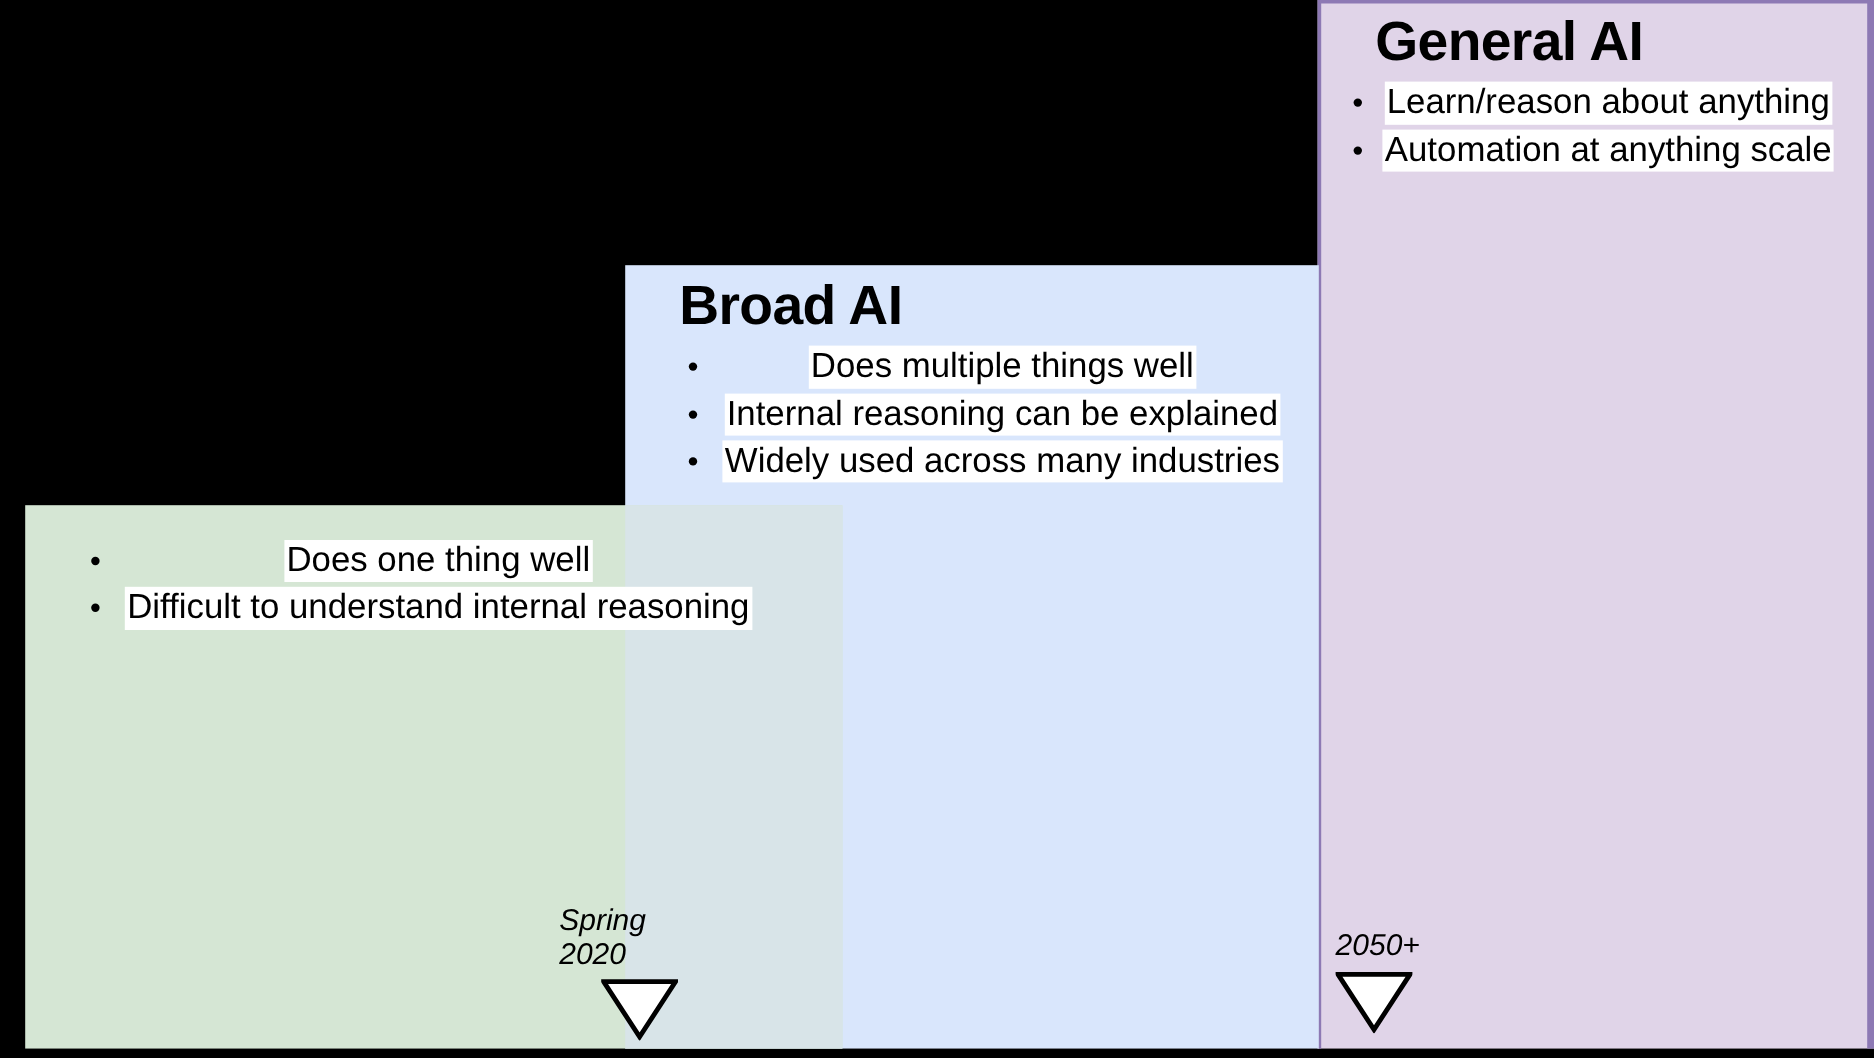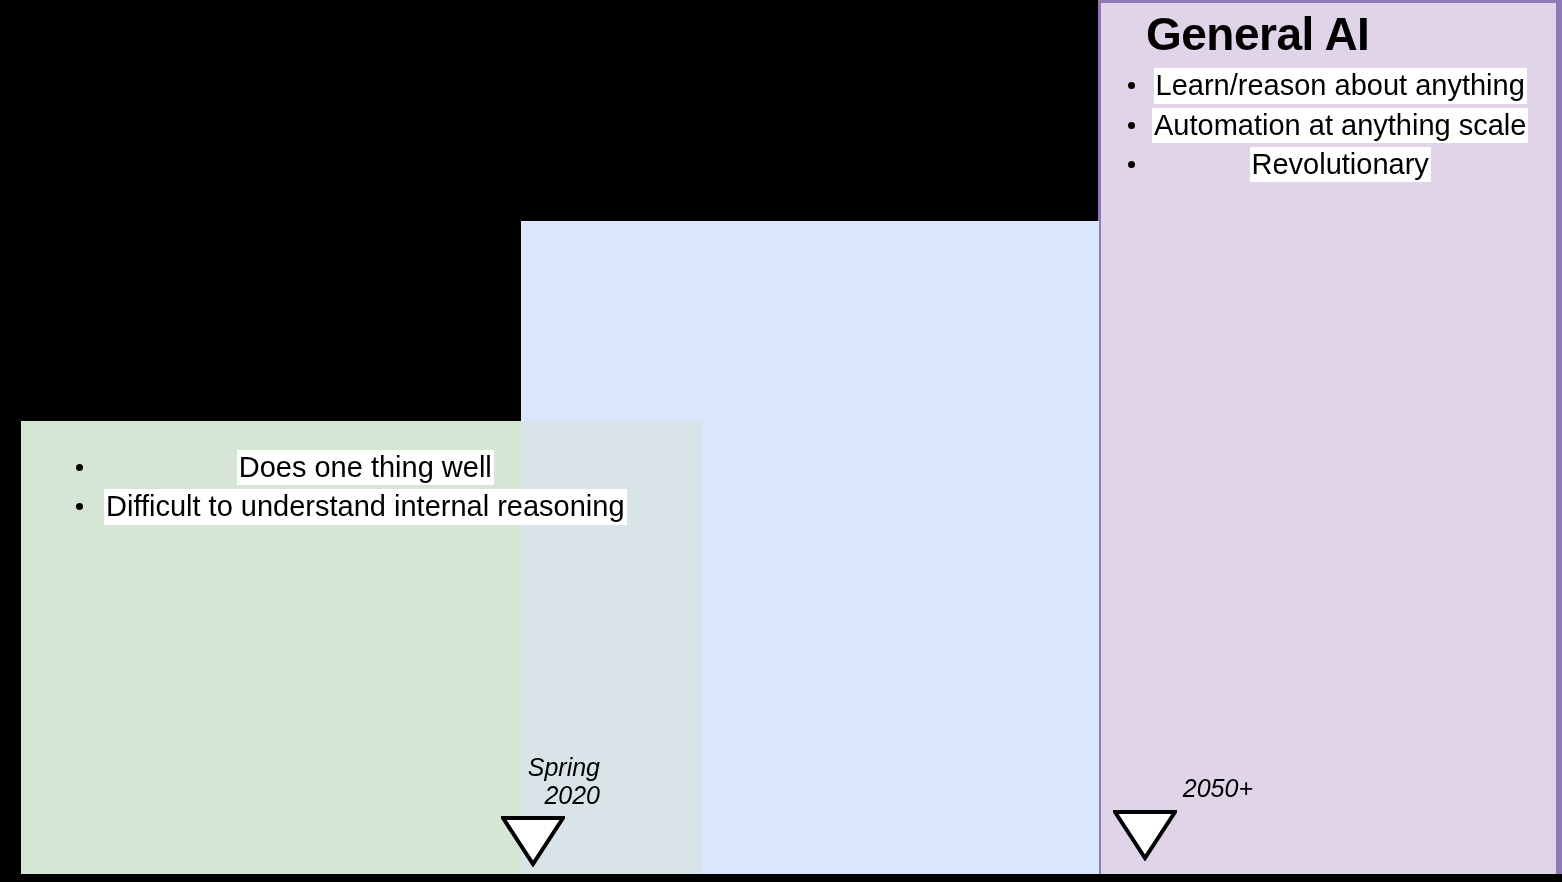--- a/index.html
+++ b/index.html
@@ -137,21 +137,20 @@
     position: absolute;
     z-index: 7;
   }
 
   .marker-label {
     font-style: italic;
     font-size: 25px;
     line-height: 1.1;
     color: #000000;
     white-space: pre-line;
-    text-align: right;
   }
 
   .marker-center .marker-label { }
 
   .tri {
     display: block;
     margin-top: 6px;
   }
 
   .marker-spring {
@@ -186,24 +185,31 @@
   <div class="stage stage-general"></div>
   <div class="stage stage-broad"></div>
   <div class="stage stage-narrow"></div>
   <div class="overlap-tint"></div>
 
   <div class="content content-general">
     <div class="stage-title">General AI</div>
     <ul class="bullets">
       <li><span class="bullet-text">Learn/reason about anything</span></li>
       <li><span class="bullet-text">Automation at anything scale</span></li>
-      <li><span class="bullet-text">Revolutionary</span></li>
     </ul>
   </div>
 
+  <div class="content content-broad">
+    <div class="stage-title">Broad AI</div>
+    <ul class="bullets">
+      <li><span class="bullet-text">Does multiple things well</span></li>
+      <li><span class="bullet-text">Internal reasoning can be explained</span></li>
+      <li><span class="bullet-text">Widely used across many industries</span></li>
+    </ul>
+  </div>
 
   <div class="content content-narrow">
     <ul class="bullets">
       <li><span class="bullet-text">Does one thing well</span></li>
       <li><span class="bullet-text">Difficult to understand internal reasoning</span></li>
     </ul>
   </div>
 
   <div class="marker marker-spring marker-center">
     <div class="marker-label">Spring

